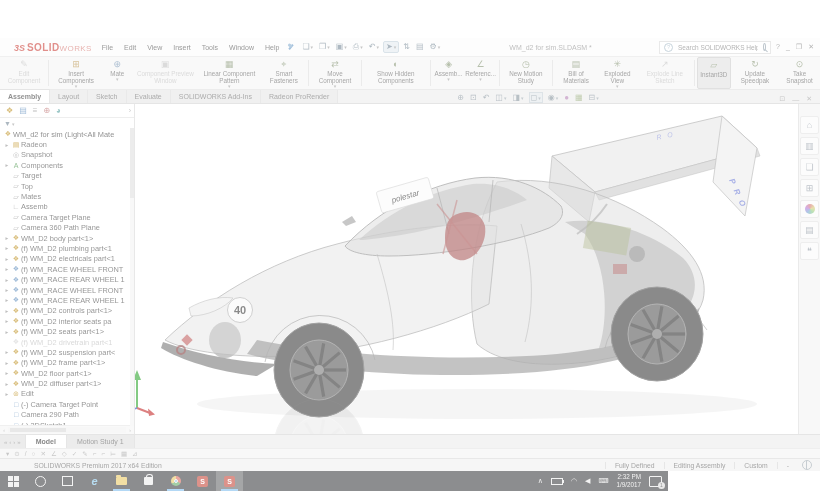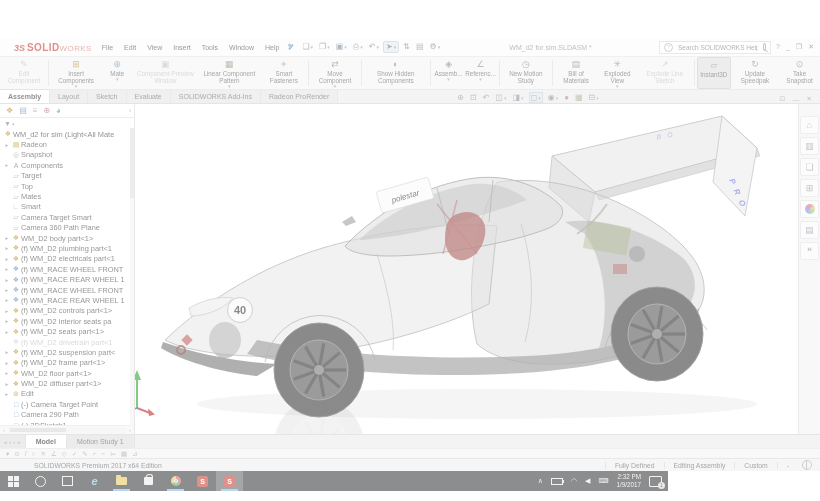--- a/index.html
+++ b/index.html
@@ -380,26 +380,26 @@
                 <span class="tl">Top</span>
               </div>
         <div class="trow">
                 <span class="ta"></span>
                 <span class="ti ic-gray">▱</span>
                 <span class="tl">Mates</span>
               </div>
         <div class="trow">
                 <span class="ta"></span>
                 <span class="ti ic-gray">∟</span>
-                <span class="tl">Smart</span>
+                <span class="tl">Assemb</span>
               </div>
         <div class="trow">
                 <span class="ta"></span>
                 <span class="ti ic-gray">▱</span>
-                <span class="tl">Camera Target Smart</span>
+                <span class="tl">Camera Target Plane</span>
               </div>
         <div class="trow">
                 <span class="ta"></span>
                 <span class="ti ic-gray">▱</span>
                 <span class="tl">Camera 360 Path Plane</span>
               </div>
         <div class="trow">
                 <span class="ta">▸</span>
                 <span class="ti ic-gold">❖</span>
                 <span class="tl">WM_D2 body part&lt;1&gt;</span>

